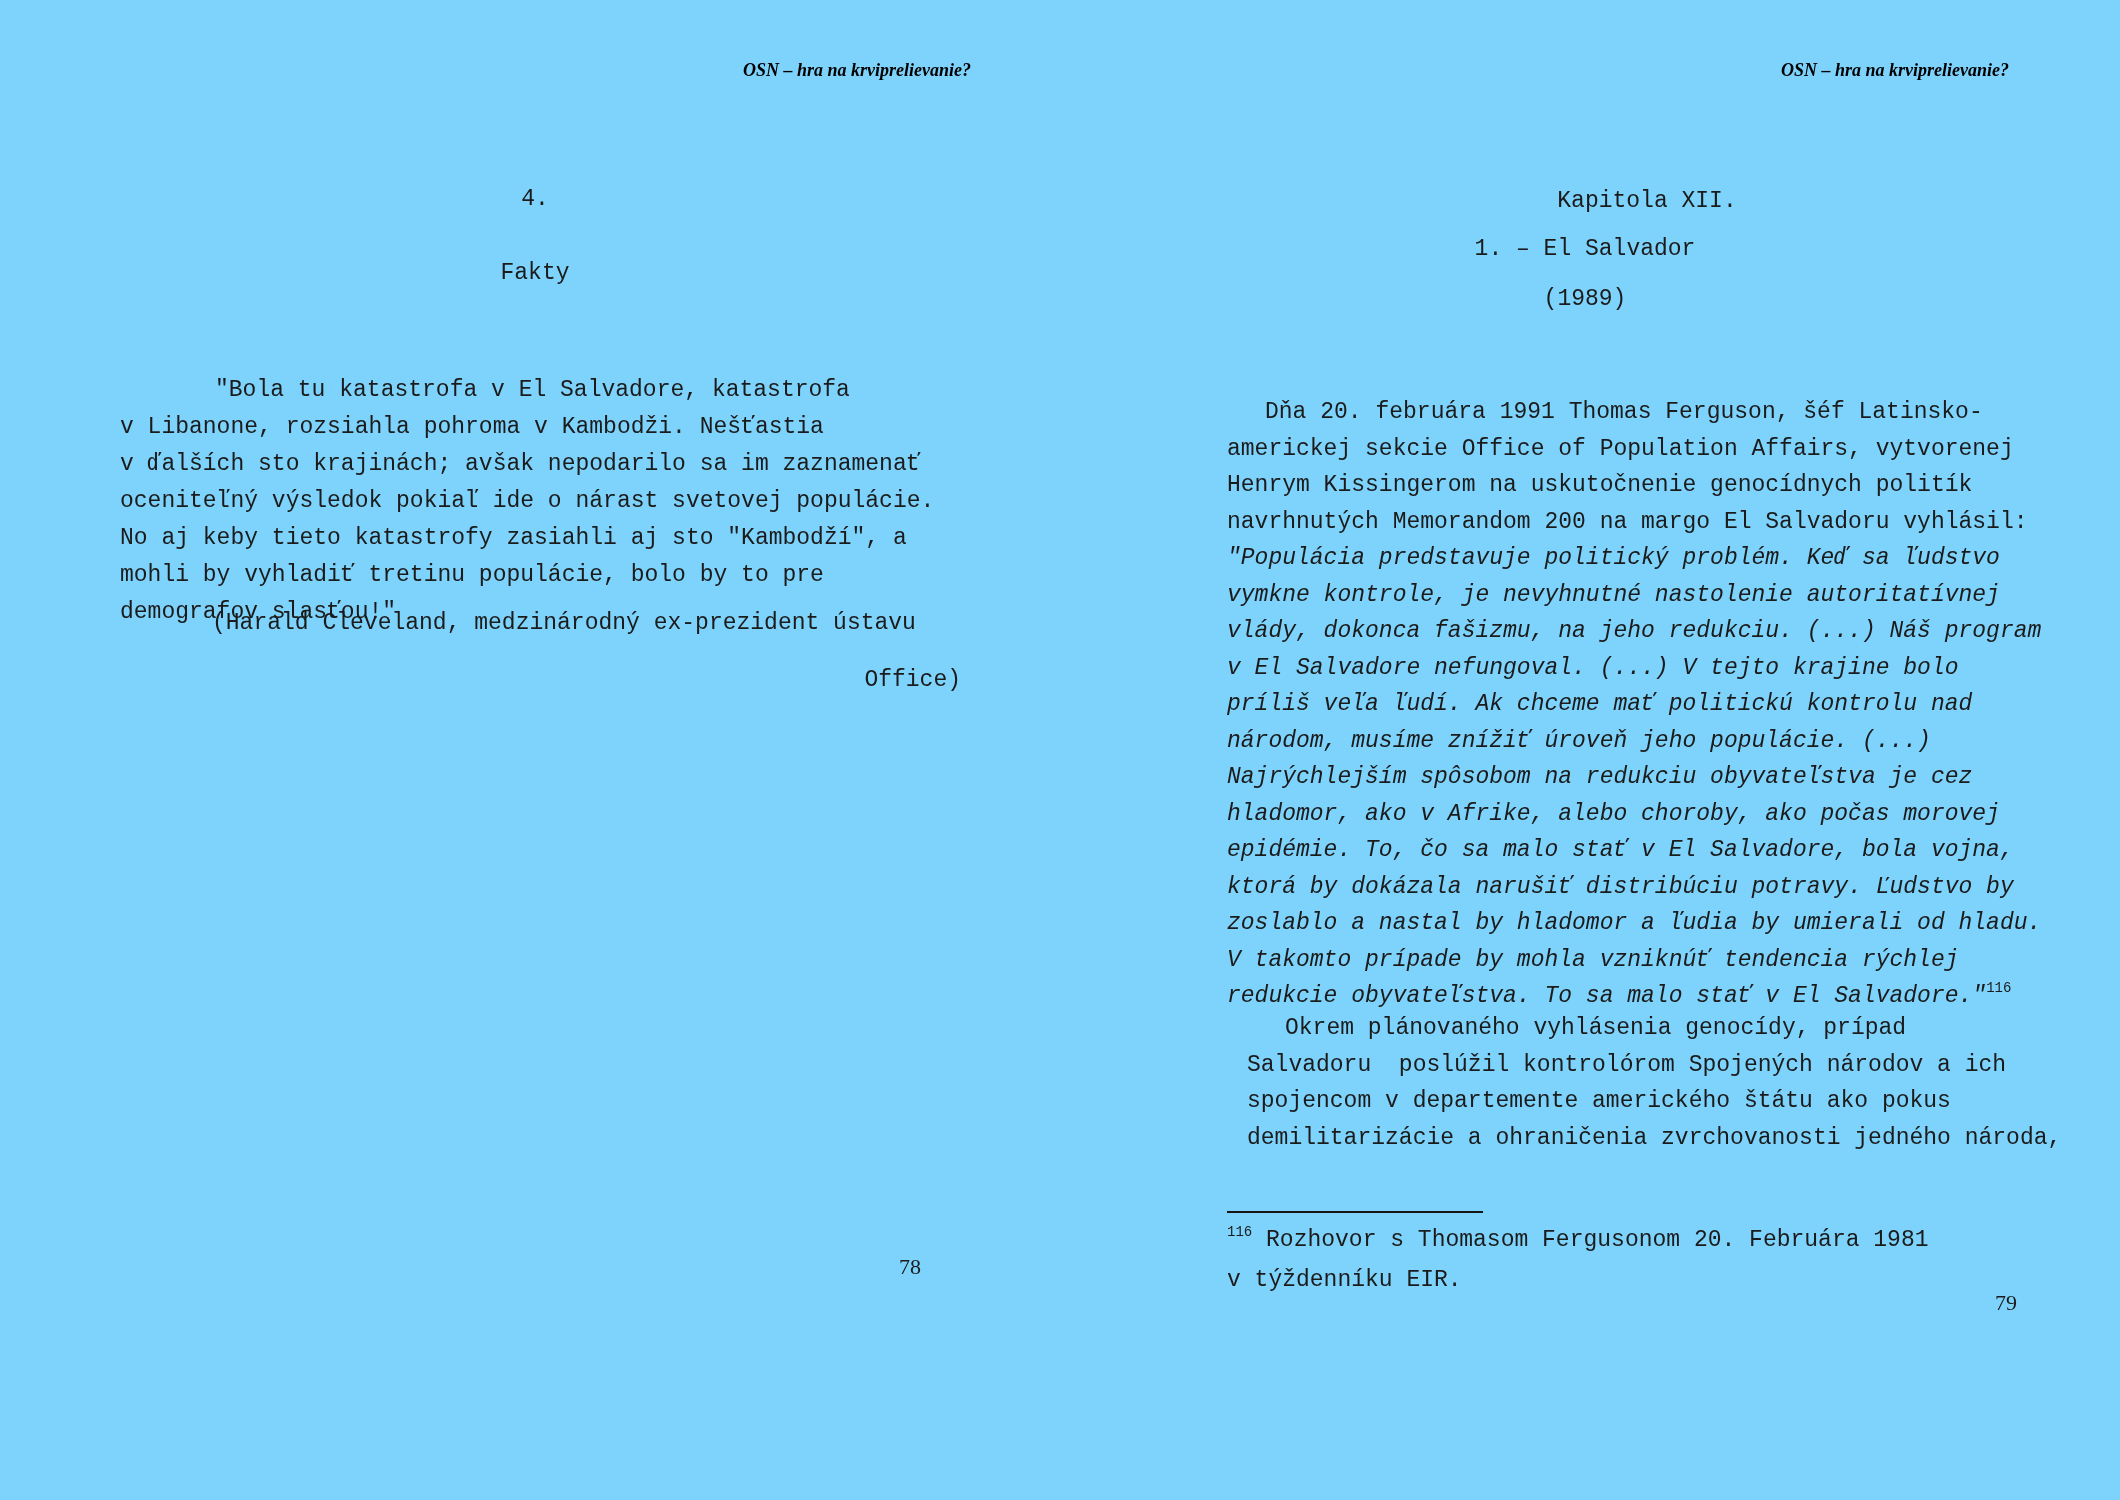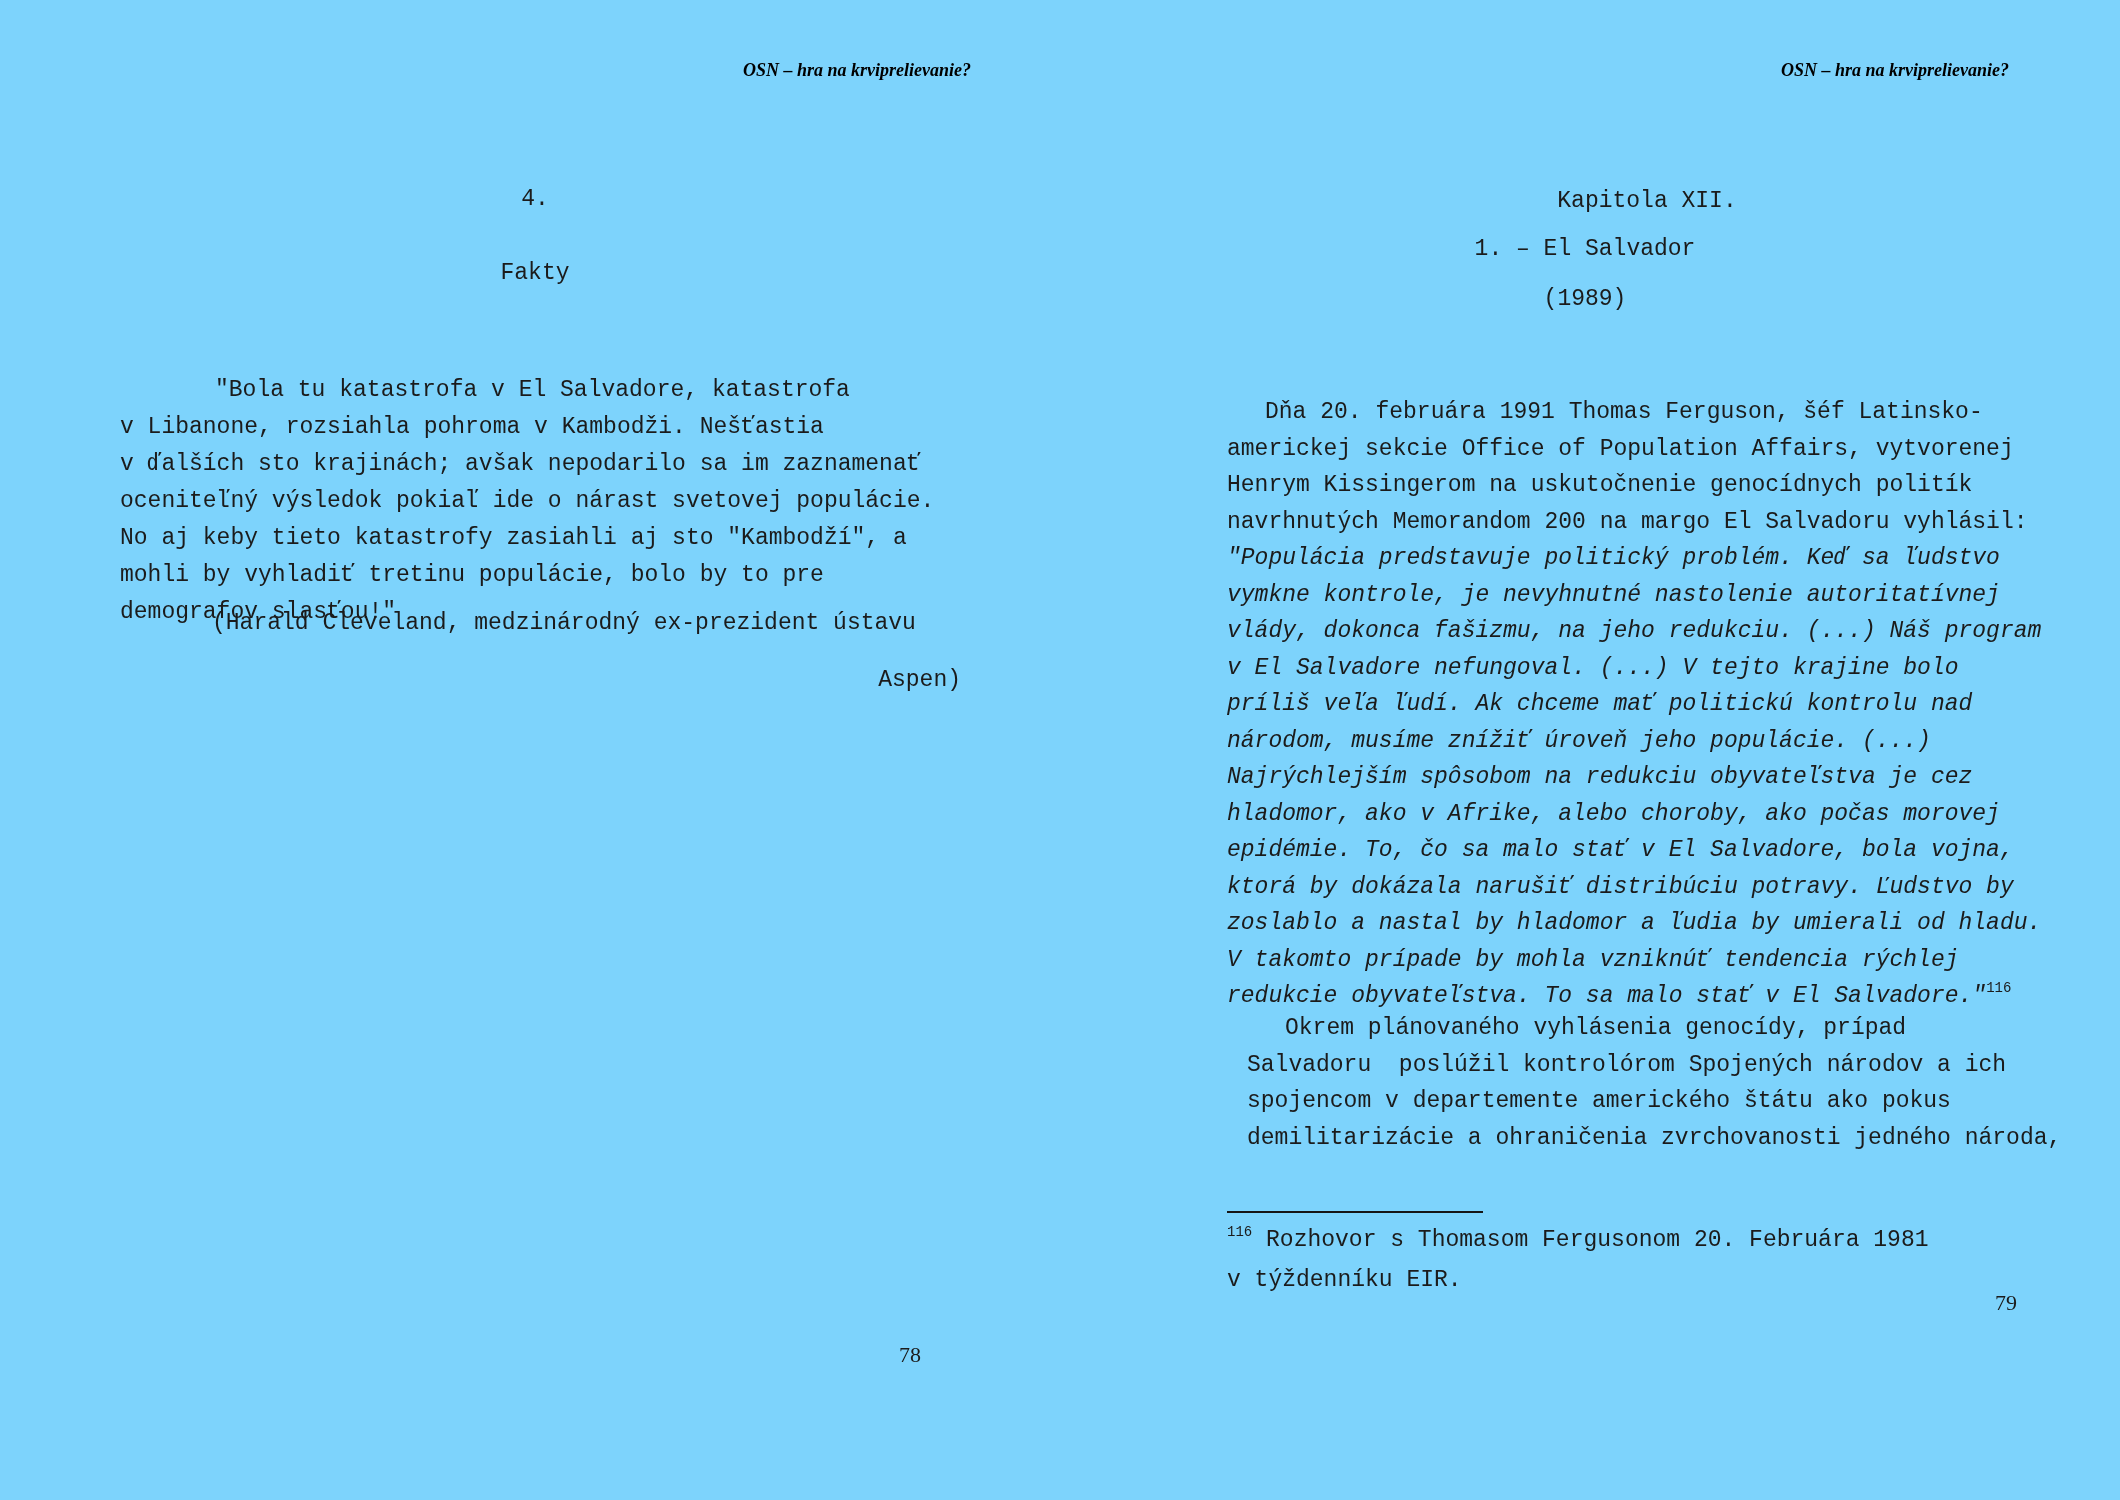--- a/index.html
+++ b/index.html
@@ -77,23 +77,23 @@
   <div class="abs mono body-block indent-lg" style="left:120px; top:372px;">"Bola tu katastrofa v El Salvadore, katastrofa
 v Libanone, rozsiahla pohroma v Kambodži. Nešťastia
 v ďalších sto krajinách; avšak nepodarilo sa im zaznamenať
 oceniteľný výsledok pokiaľ ide o nárast svetovej populácie.
 No aj keby tieto katastrofy zasiahli aj sto "Kambodží", a
 mohli by vyhladiť tretinu populácie, bolo by to pre
 demografov slasťou!"</div>
 
   <div class="abs mono" style="left:212px; top:610px; white-space:pre;">(Harald Cleveland, medzinárodný ex-prezident ústavu</div>
 
-  <div class="abs mono" style="top:667px; right:1183px; white-space:pre;">Aspen)</div>
+  <div class="abs mono" style="top:667px; right:1183px; white-space:pre;">Office)</div>
 
-  <div class="abs page-number" style="left:899px; top:1342px;">78</div>
+  <div class="abs page-number" style="left:899px; top:1254px;">78</div>
 
   <div class="abs running-header" style="top:60px; right:135px;">OSN – hra na krviprelievanie?</div>
 
   <div class="abs mono heading-center" style="left:1289px; top:188px; width:716px;">Kapitola XII.</div>
 
   <div class="abs mono heading-center" style="left:1227px; top:236px; width:716px;">1. – El Salvador</div>
 
   <div class="abs mono heading-center" style="left:1227px; top:286px; width:716px;">(1989)</div>
 
   <div class="abs mono body-block-r indent-sm" style="left:1227px; top:394px;">Dňa 20. februára 1991 Thomas Ferguson, šéf Latinsko-

